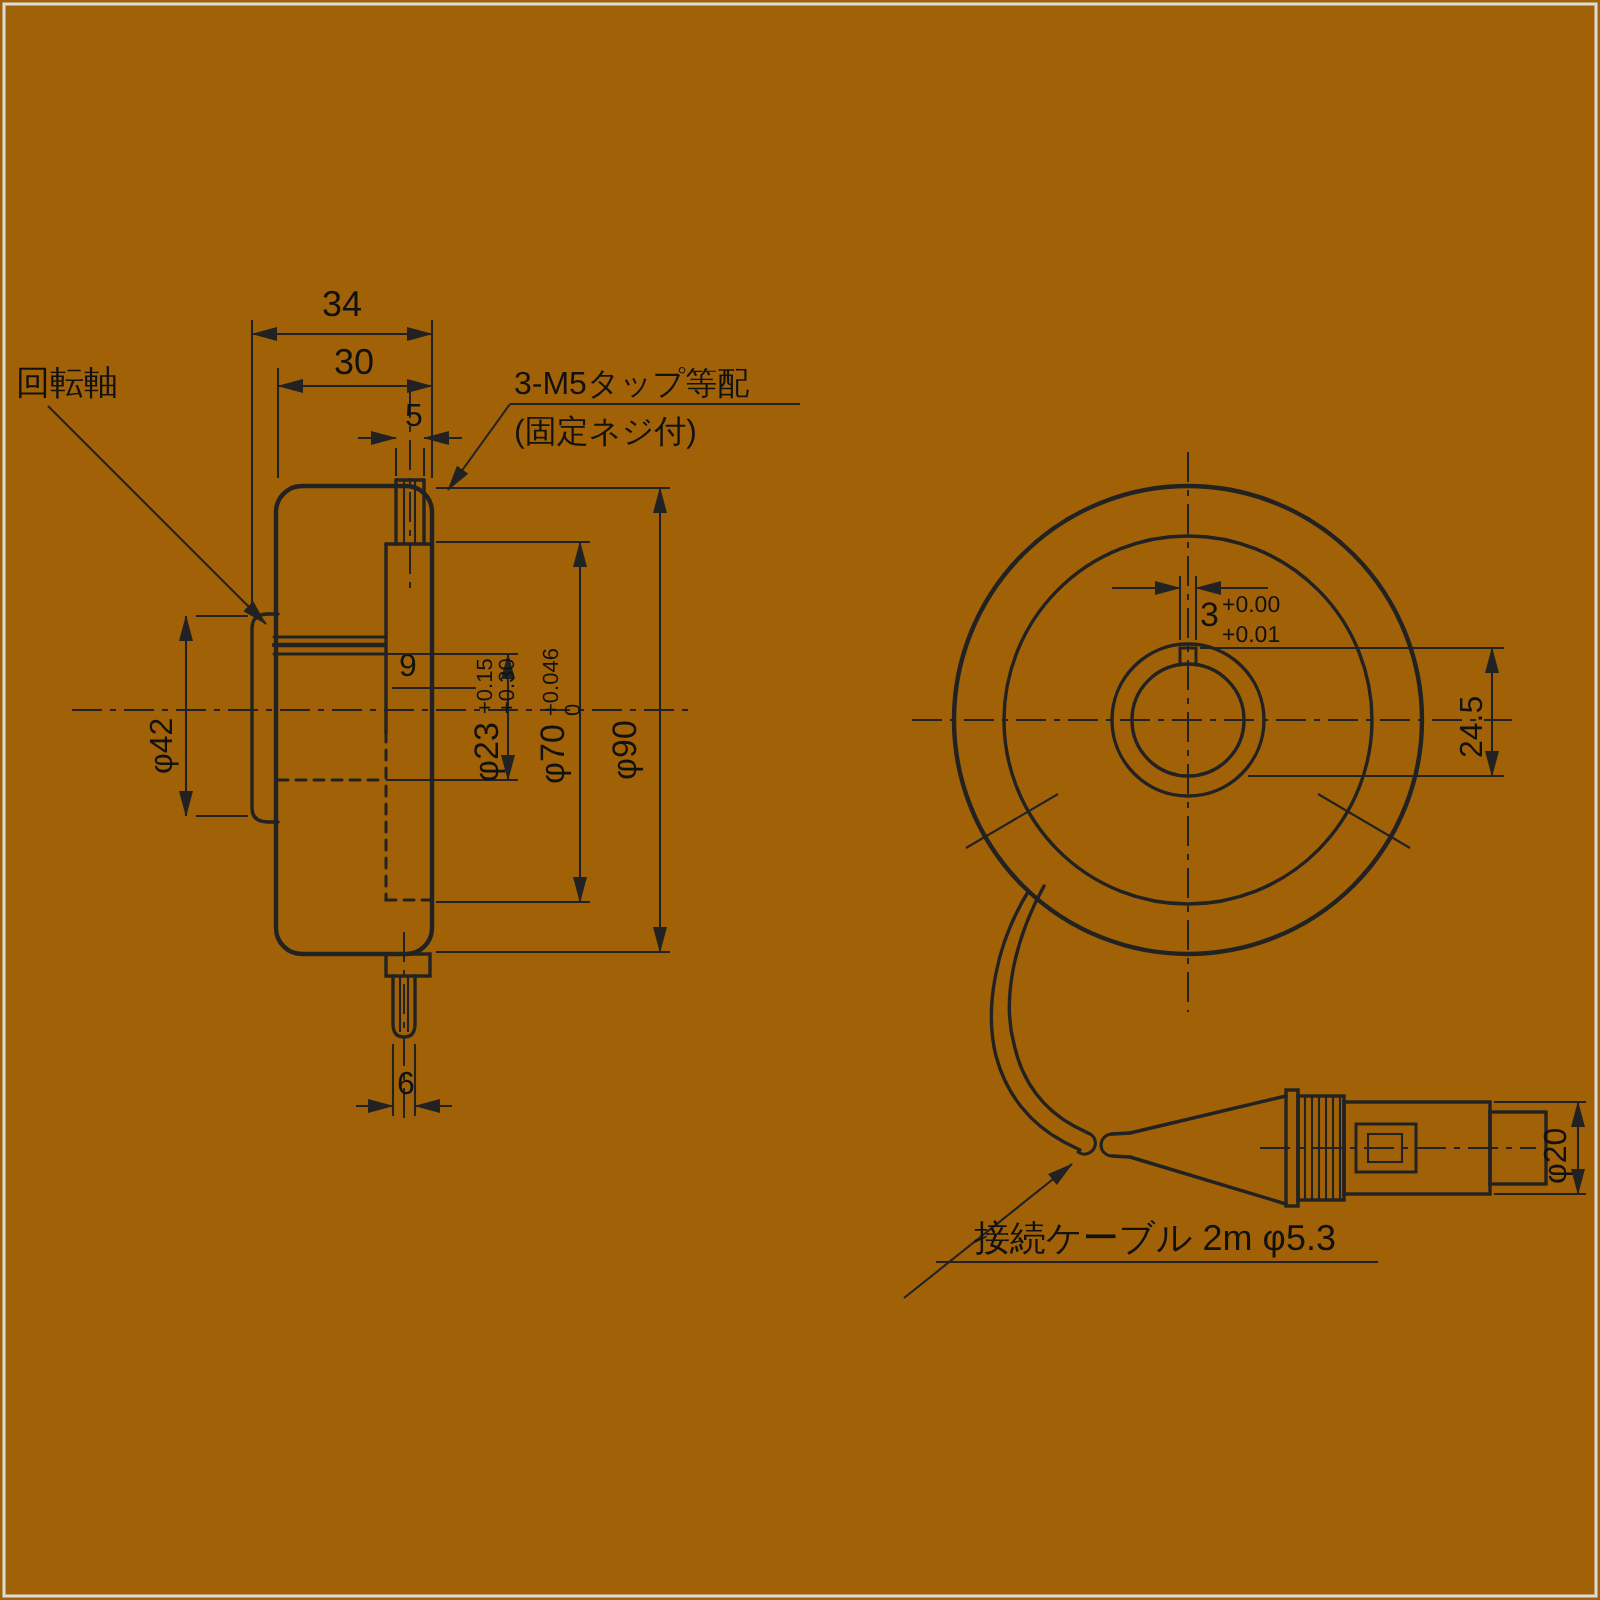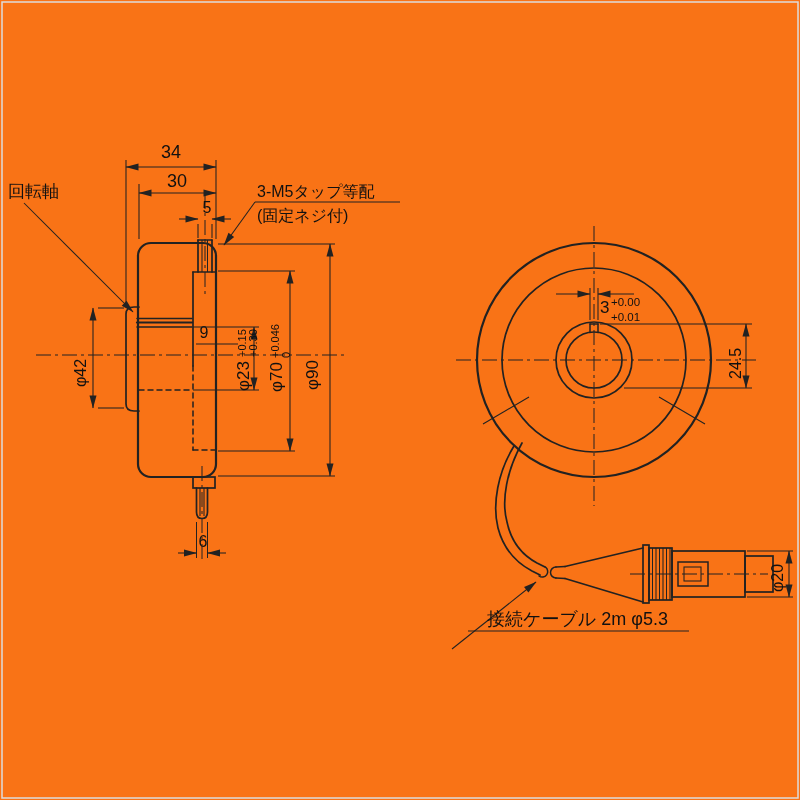--- a/index.html
+++ b/index.html
@@ -1,16 +1,16 @@
 <!DOCTYPE html>
 <html><head>
 <meta charset="utf-8">
 <style>
   html,body{margin:0;padding:0;background:#ffffff;}
-  .stage{width:800px;height:800px;position:relative;background:#f97316;
+  .stage{width:800px;height:800px;position:relative;background:#a16207;
          font-family:"Liberation Sans","DejaVu Sans",sans-serif;}
   svg{position:absolute;left:0;top:0;}
   svg text{fill:#111;font-family:"Liberation Sans","DejaVu Sans",sans-serif;}
   .ln{stroke:#222;stroke-width:1.7;fill:none;stroke-linecap:round;}
   .thick{stroke-width:2.2;}
   .med{stroke-width:1.5;}
   .thin{stroke:#222;stroke-width:1.05;fill:none;}
   .hid{stroke-dasharray:5 4;}
   .cl{stroke:#222;stroke-width:1;fill:none;stroke-dasharray:15 4 3 4;}
 </style>

